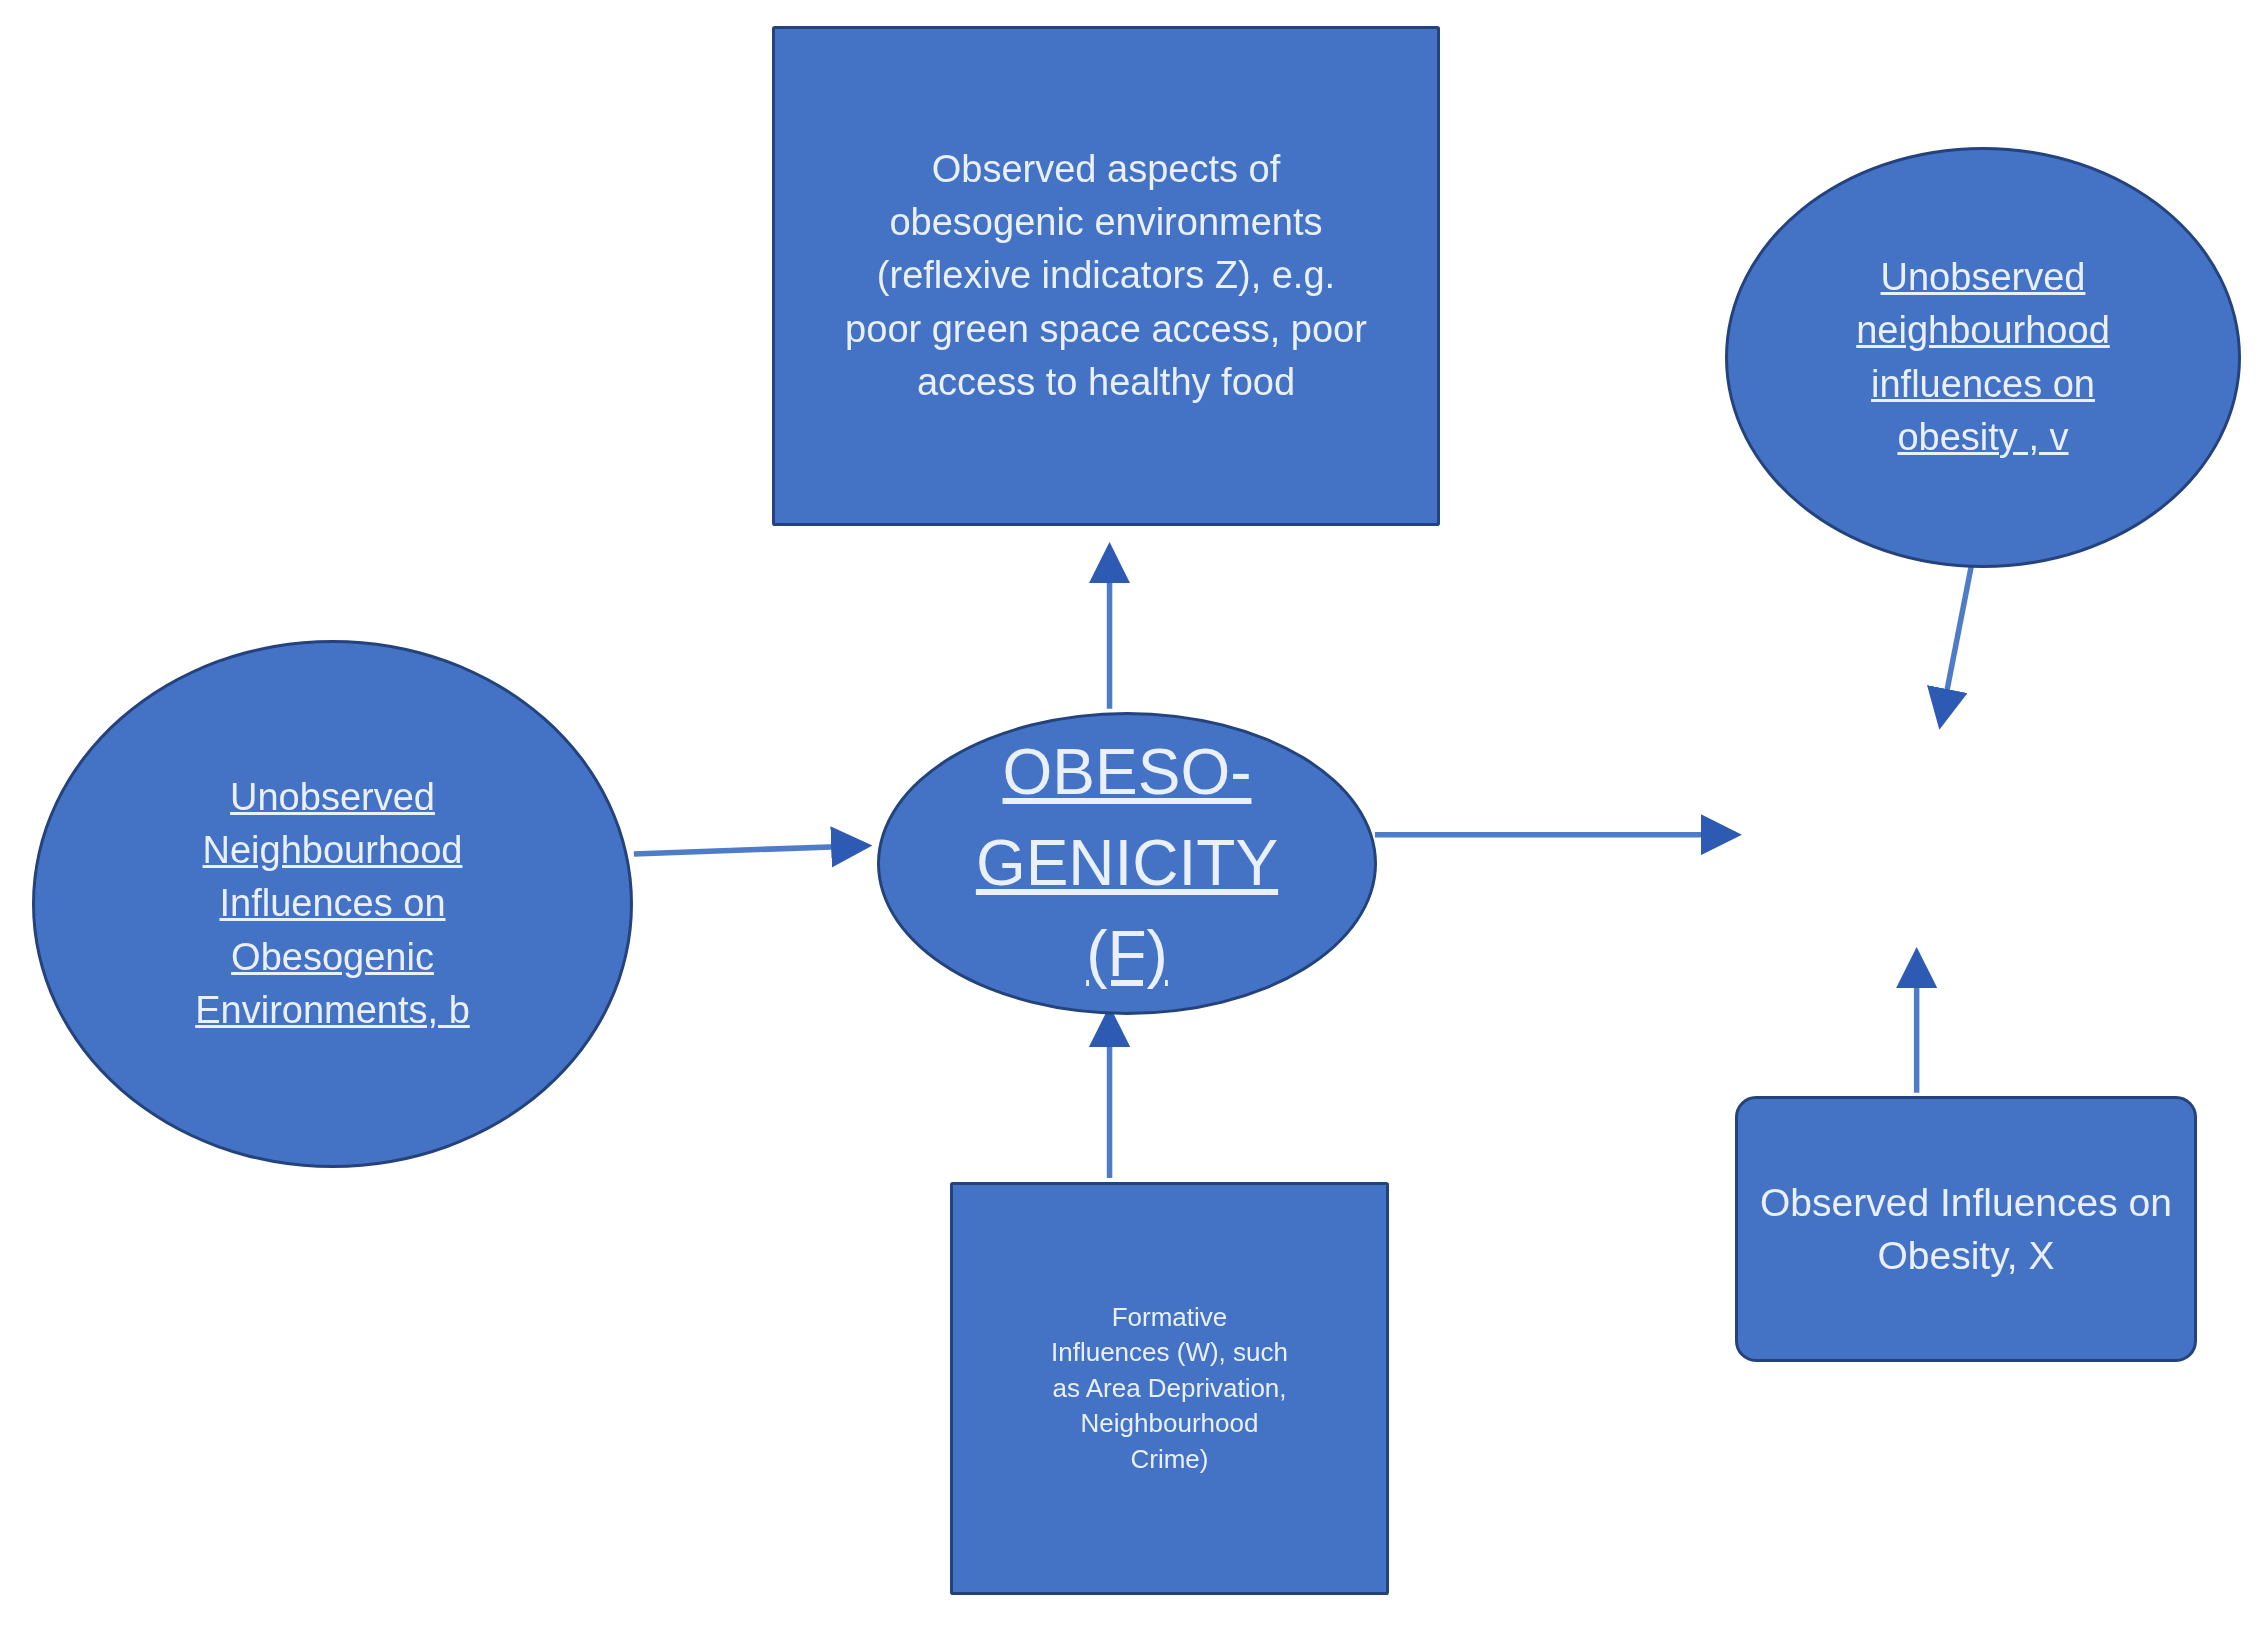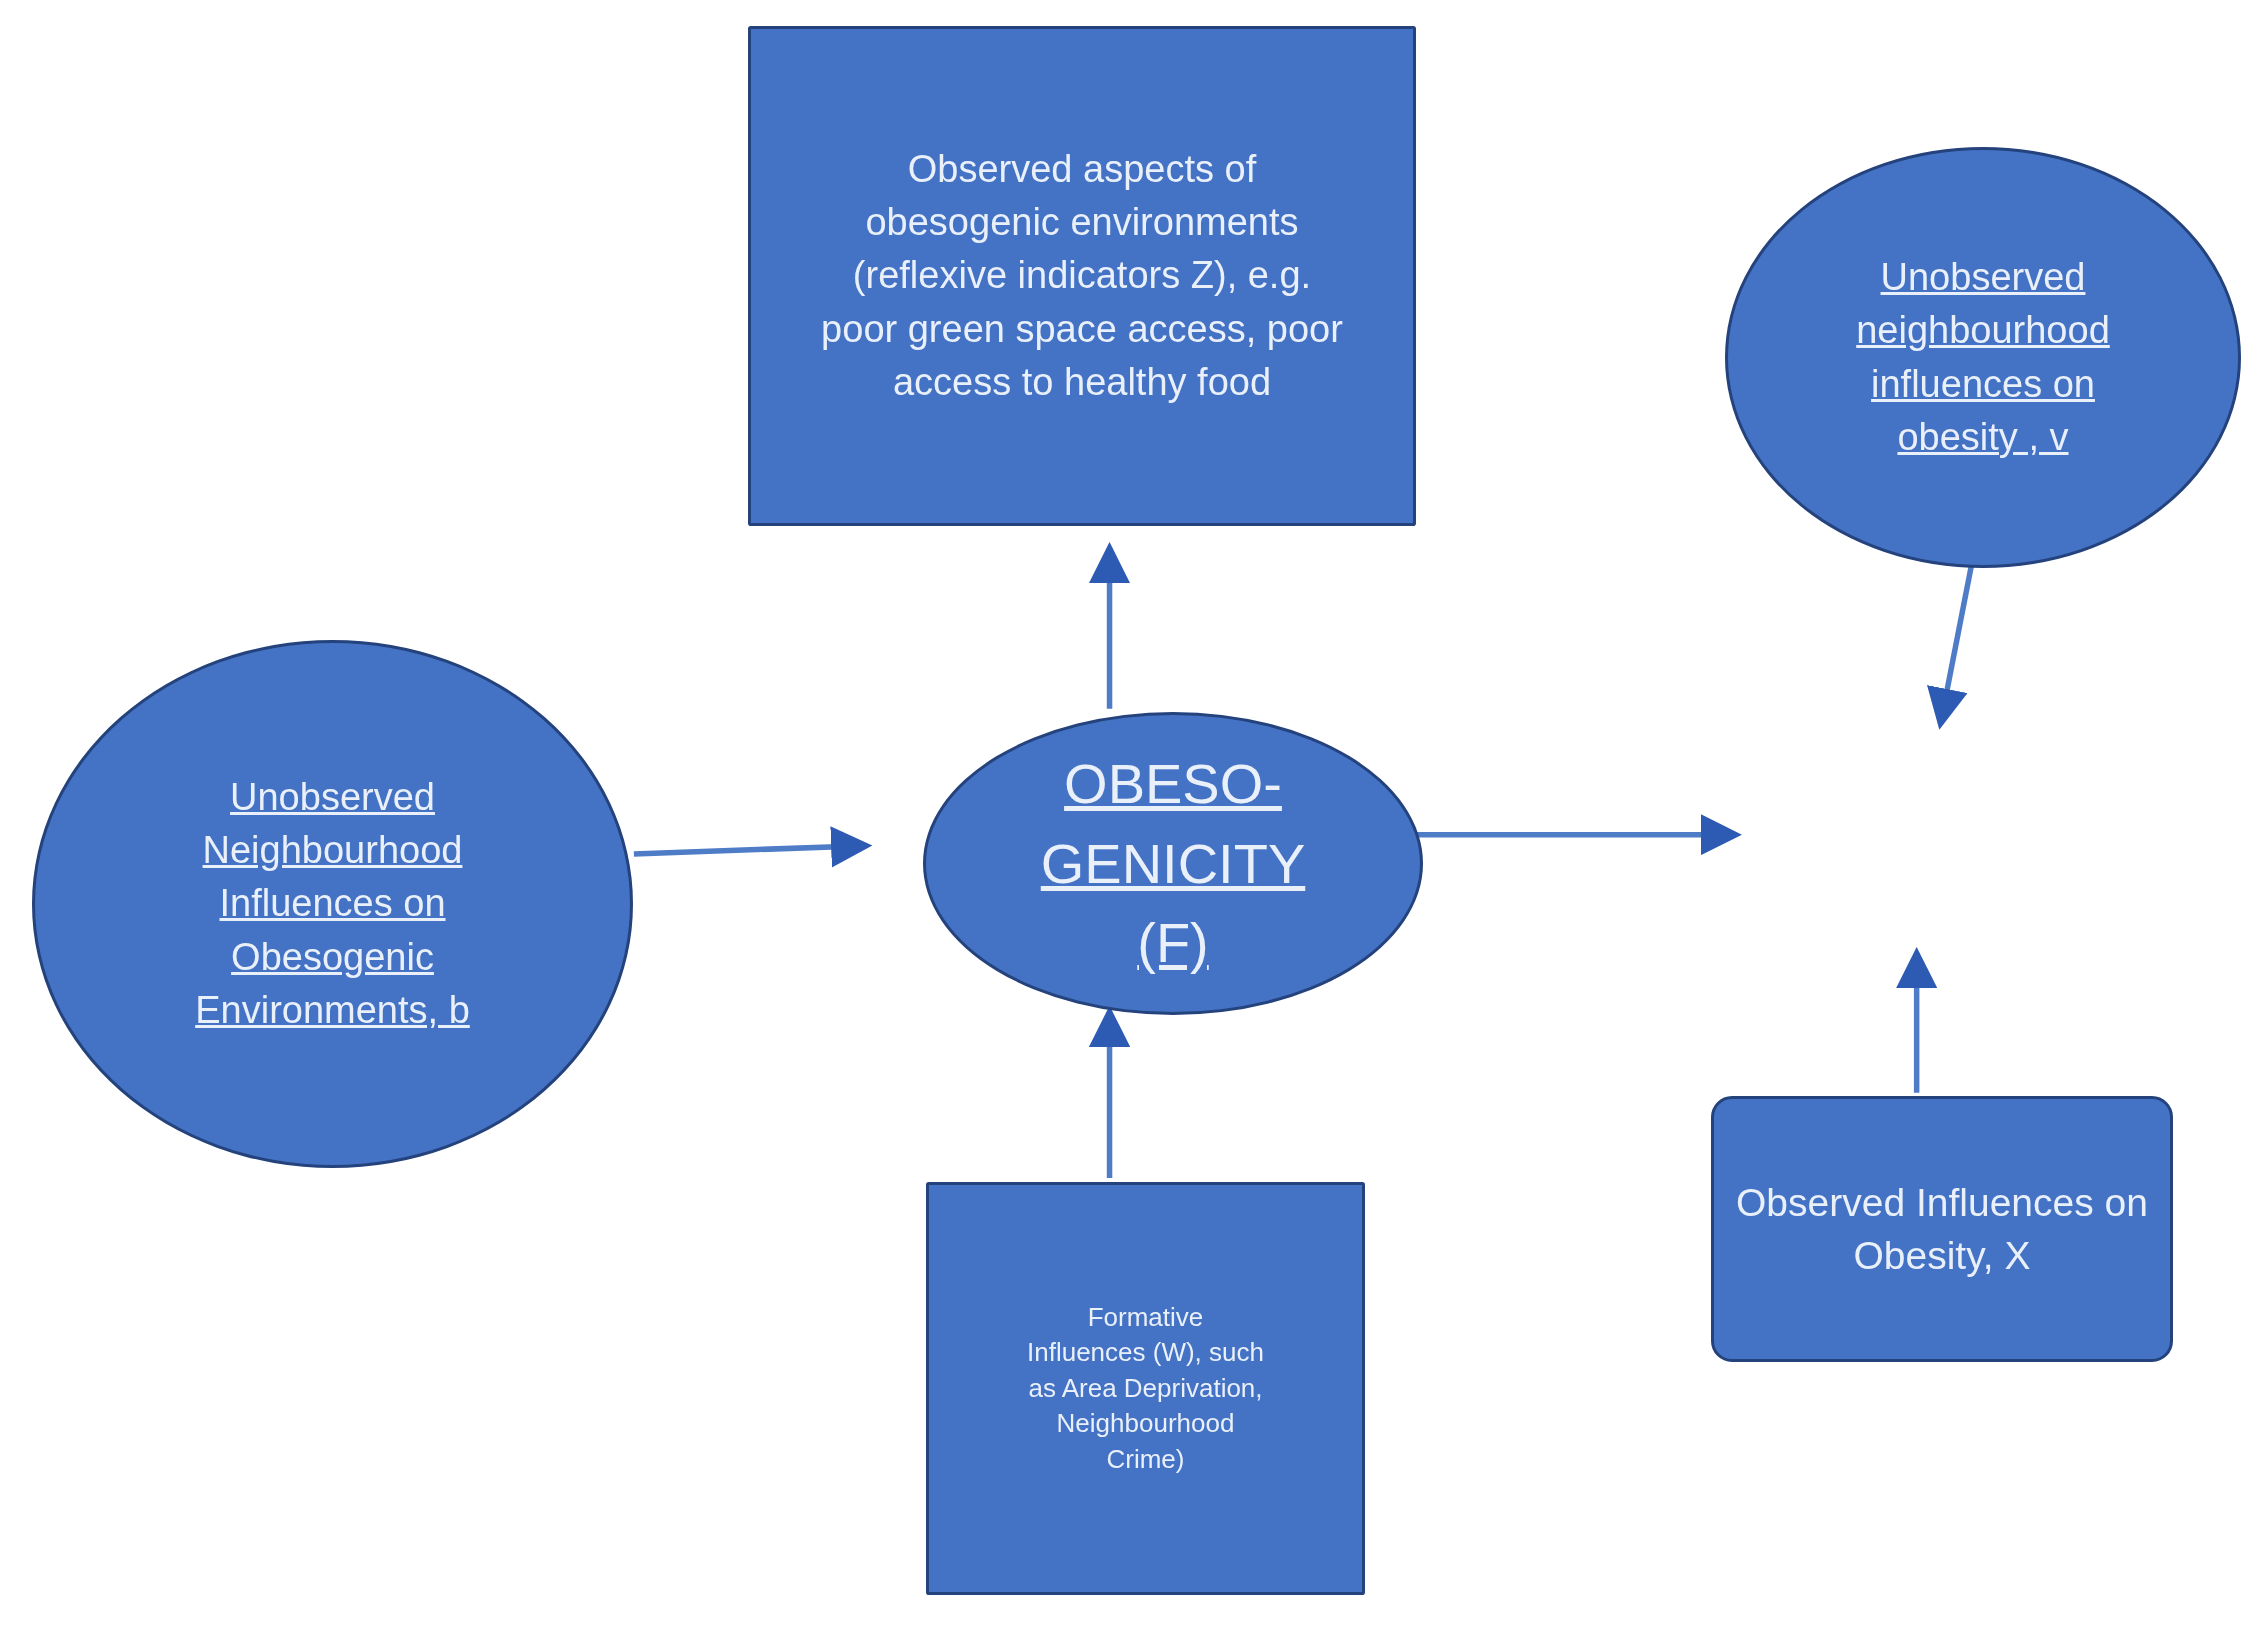--- a/index.html
+++ b/index.html
@@ -23,35 +23,35 @@
     border:3.7px solid var(--border);
     color:var(--text);
     display:flex;align-items:center;justify-content:center;
     text-align:center;
     box-sizing:border-box;
   }
   .node .label{
     white-space:pre-line;
     width:100%;
   }
-  .rect{border-radius:2.8px;}
+  .rect{border-radius:2.8px;margin-left:24px;}
   .ellipse{border-radius:50%;text-decoration:underline;}
 
   
   #n-observed-aspects{left:748px;top:26px;width:668px;height:500px;
     font-size:38px;line-height:1.40;}
   
   #n-unobserved-obesity{left:1725px;top:147px;width:516px;height:421px;
     font-size:38px;line-height:1.40;}
   
   #n-unobserved-env{left:32px;top:640px;width:601px;height:528px;
     font-size:38px;line-height:1.40;}
   
-  #n-obesogenicity{left:923px;top:712px;width:500px;height:303px;
-    font-size:56px;line-height:1.42;}
+  #n-obesogenicity{left:877px;top:712px;width:500px;height:303px;
+    font-size:64px;line-height:1.42;}
   
   #n-obesity{left:1749px;top:737px;width:384px;height:202px;
     font-size:55px;line-height:1.2;letter-spacing:0.9px;}
   
   #n-formative{left:926px;top:1182px;width:439px;height:413px;
     font-size:26px;line-height:1.36;}
   
   #n-observed-x{left:1711px;top:1096px;width:462px;height:266px;
     font-size:39px;line-height:1.36;border-radius:21px;}
 

